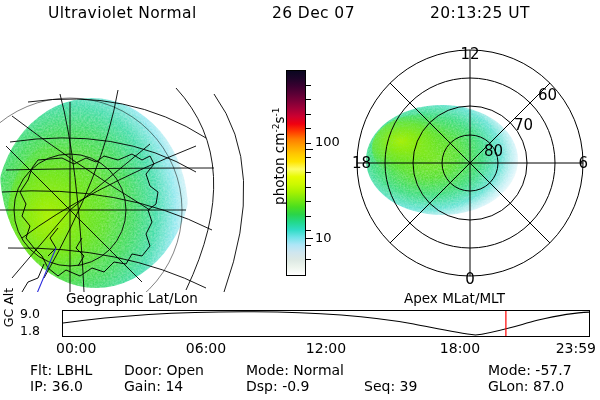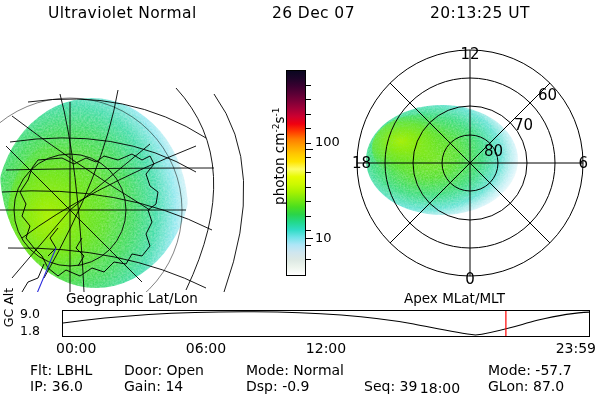--- a/index.html
+++ b/index.html
@@ -268,21 +268,21 @@
       <svg id="alt-svg" viewBox="0 0 528 27" preserveAspectRatio="none">
         <path d="M 0,13 C 60,4 120,0.6 186,0.8 C 250,1 300,4 352,14 C 378,19.5 396,24 414,26
                  C 432,24 452,17 476,10 C 500,4 516,1.6 528,1.2" fill="none" stroke="#000" stroke-width="1.1" vector-effect="non-scaling-stroke"></path>
         <line id="alt-marker" x1="444.57599999999996" y1="0" x2="444.57599999999996" y2="27" stroke="#ff0000" stroke-width="1.2" vector-effect="non-scaling-stroke"></line>
       </svg>
     </div>
     <div id="alt-xticks">
         <div class="alt-xtick" style="left: 62px; transform: translateX(-6px);">00:00</div>
         <div class="alt-xtick" style="left: 194px; transform: translateX(-50%); margin-left: 12px;">06:00</div>
         <div class="alt-xtick" style="left: 326px; transform: translateX(-50%);">12:00</div>
-        <div class="alt-xtick" style="left: 440px; transform: translateX(-50%); margin-top: 40px;">18:00</div>
+        <div class="alt-xtick" style="left: 460px; transform: translateX(-50%);">18:00</div>
         <div class="alt-xtick" style="left: 590px; transform: translateX(-100%) translateX(6px);">23:59</div>
       </div>
   </div>
 
   <div id="status" class="abs">
     <div class="st-item st-r0 st-c0">
       <span>Flt:</span>
       <span>LBHL</span>
     </div>
     <div class="st-item st-r1 st-c0">

